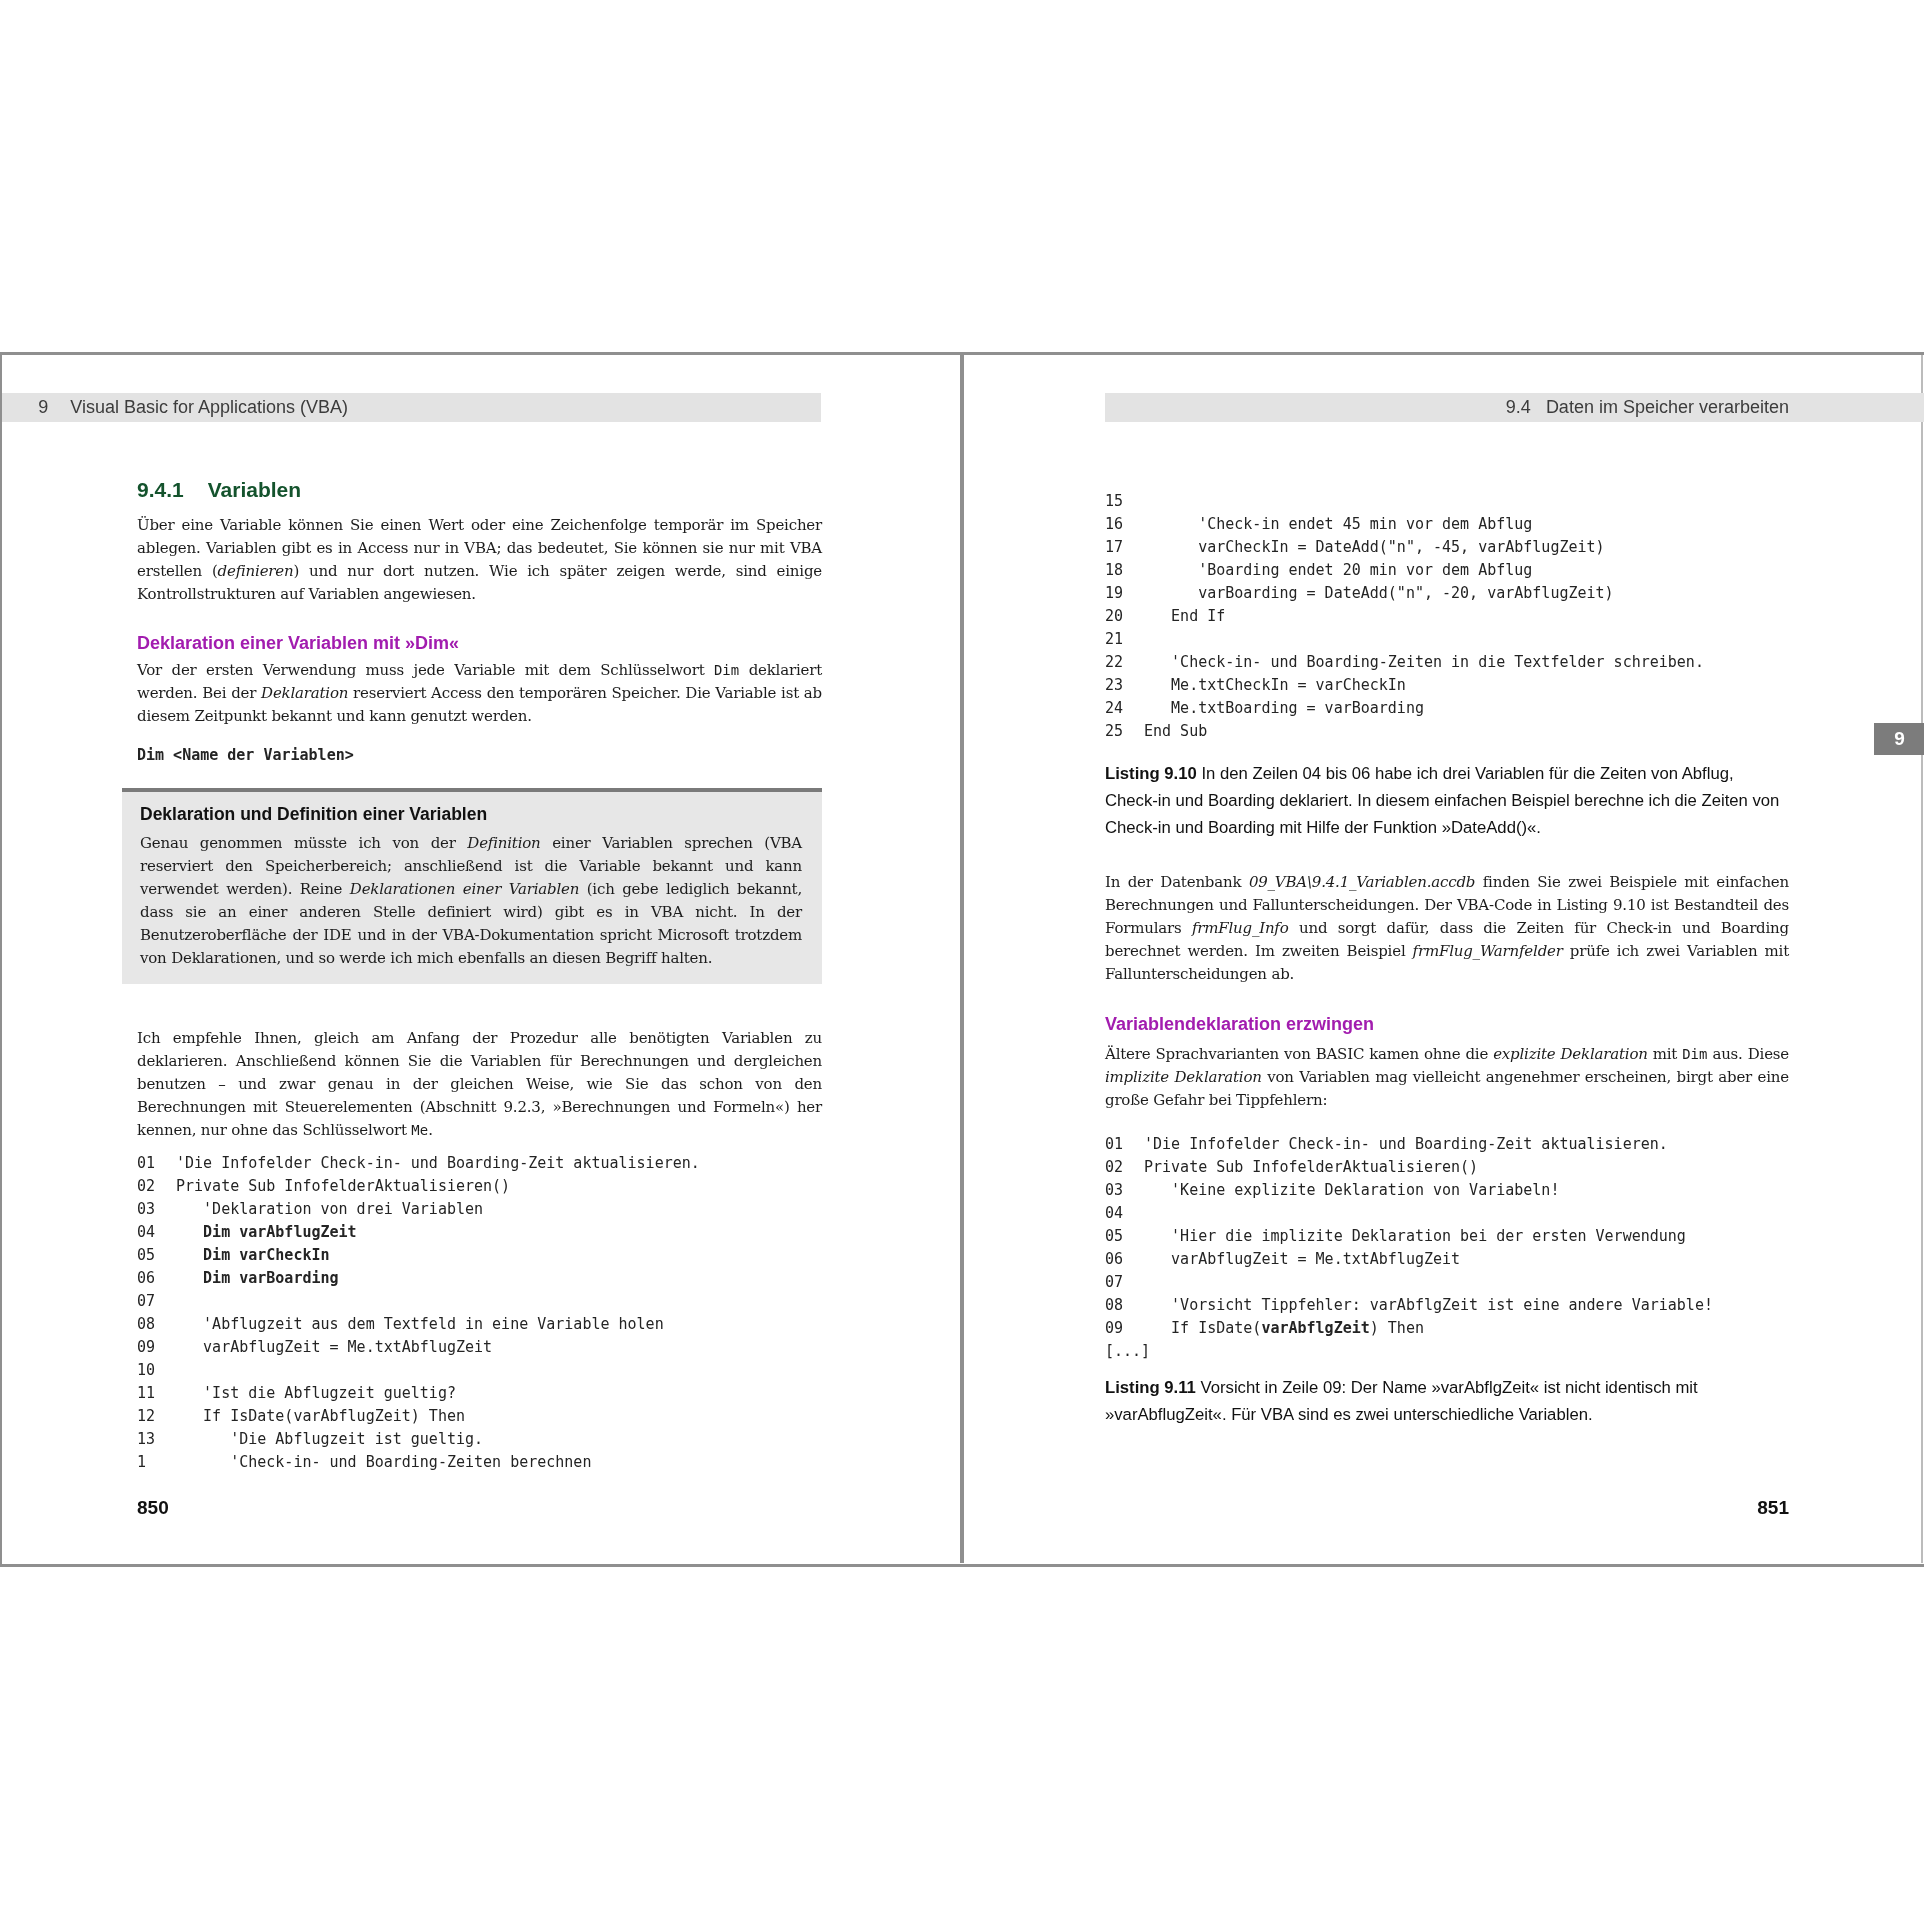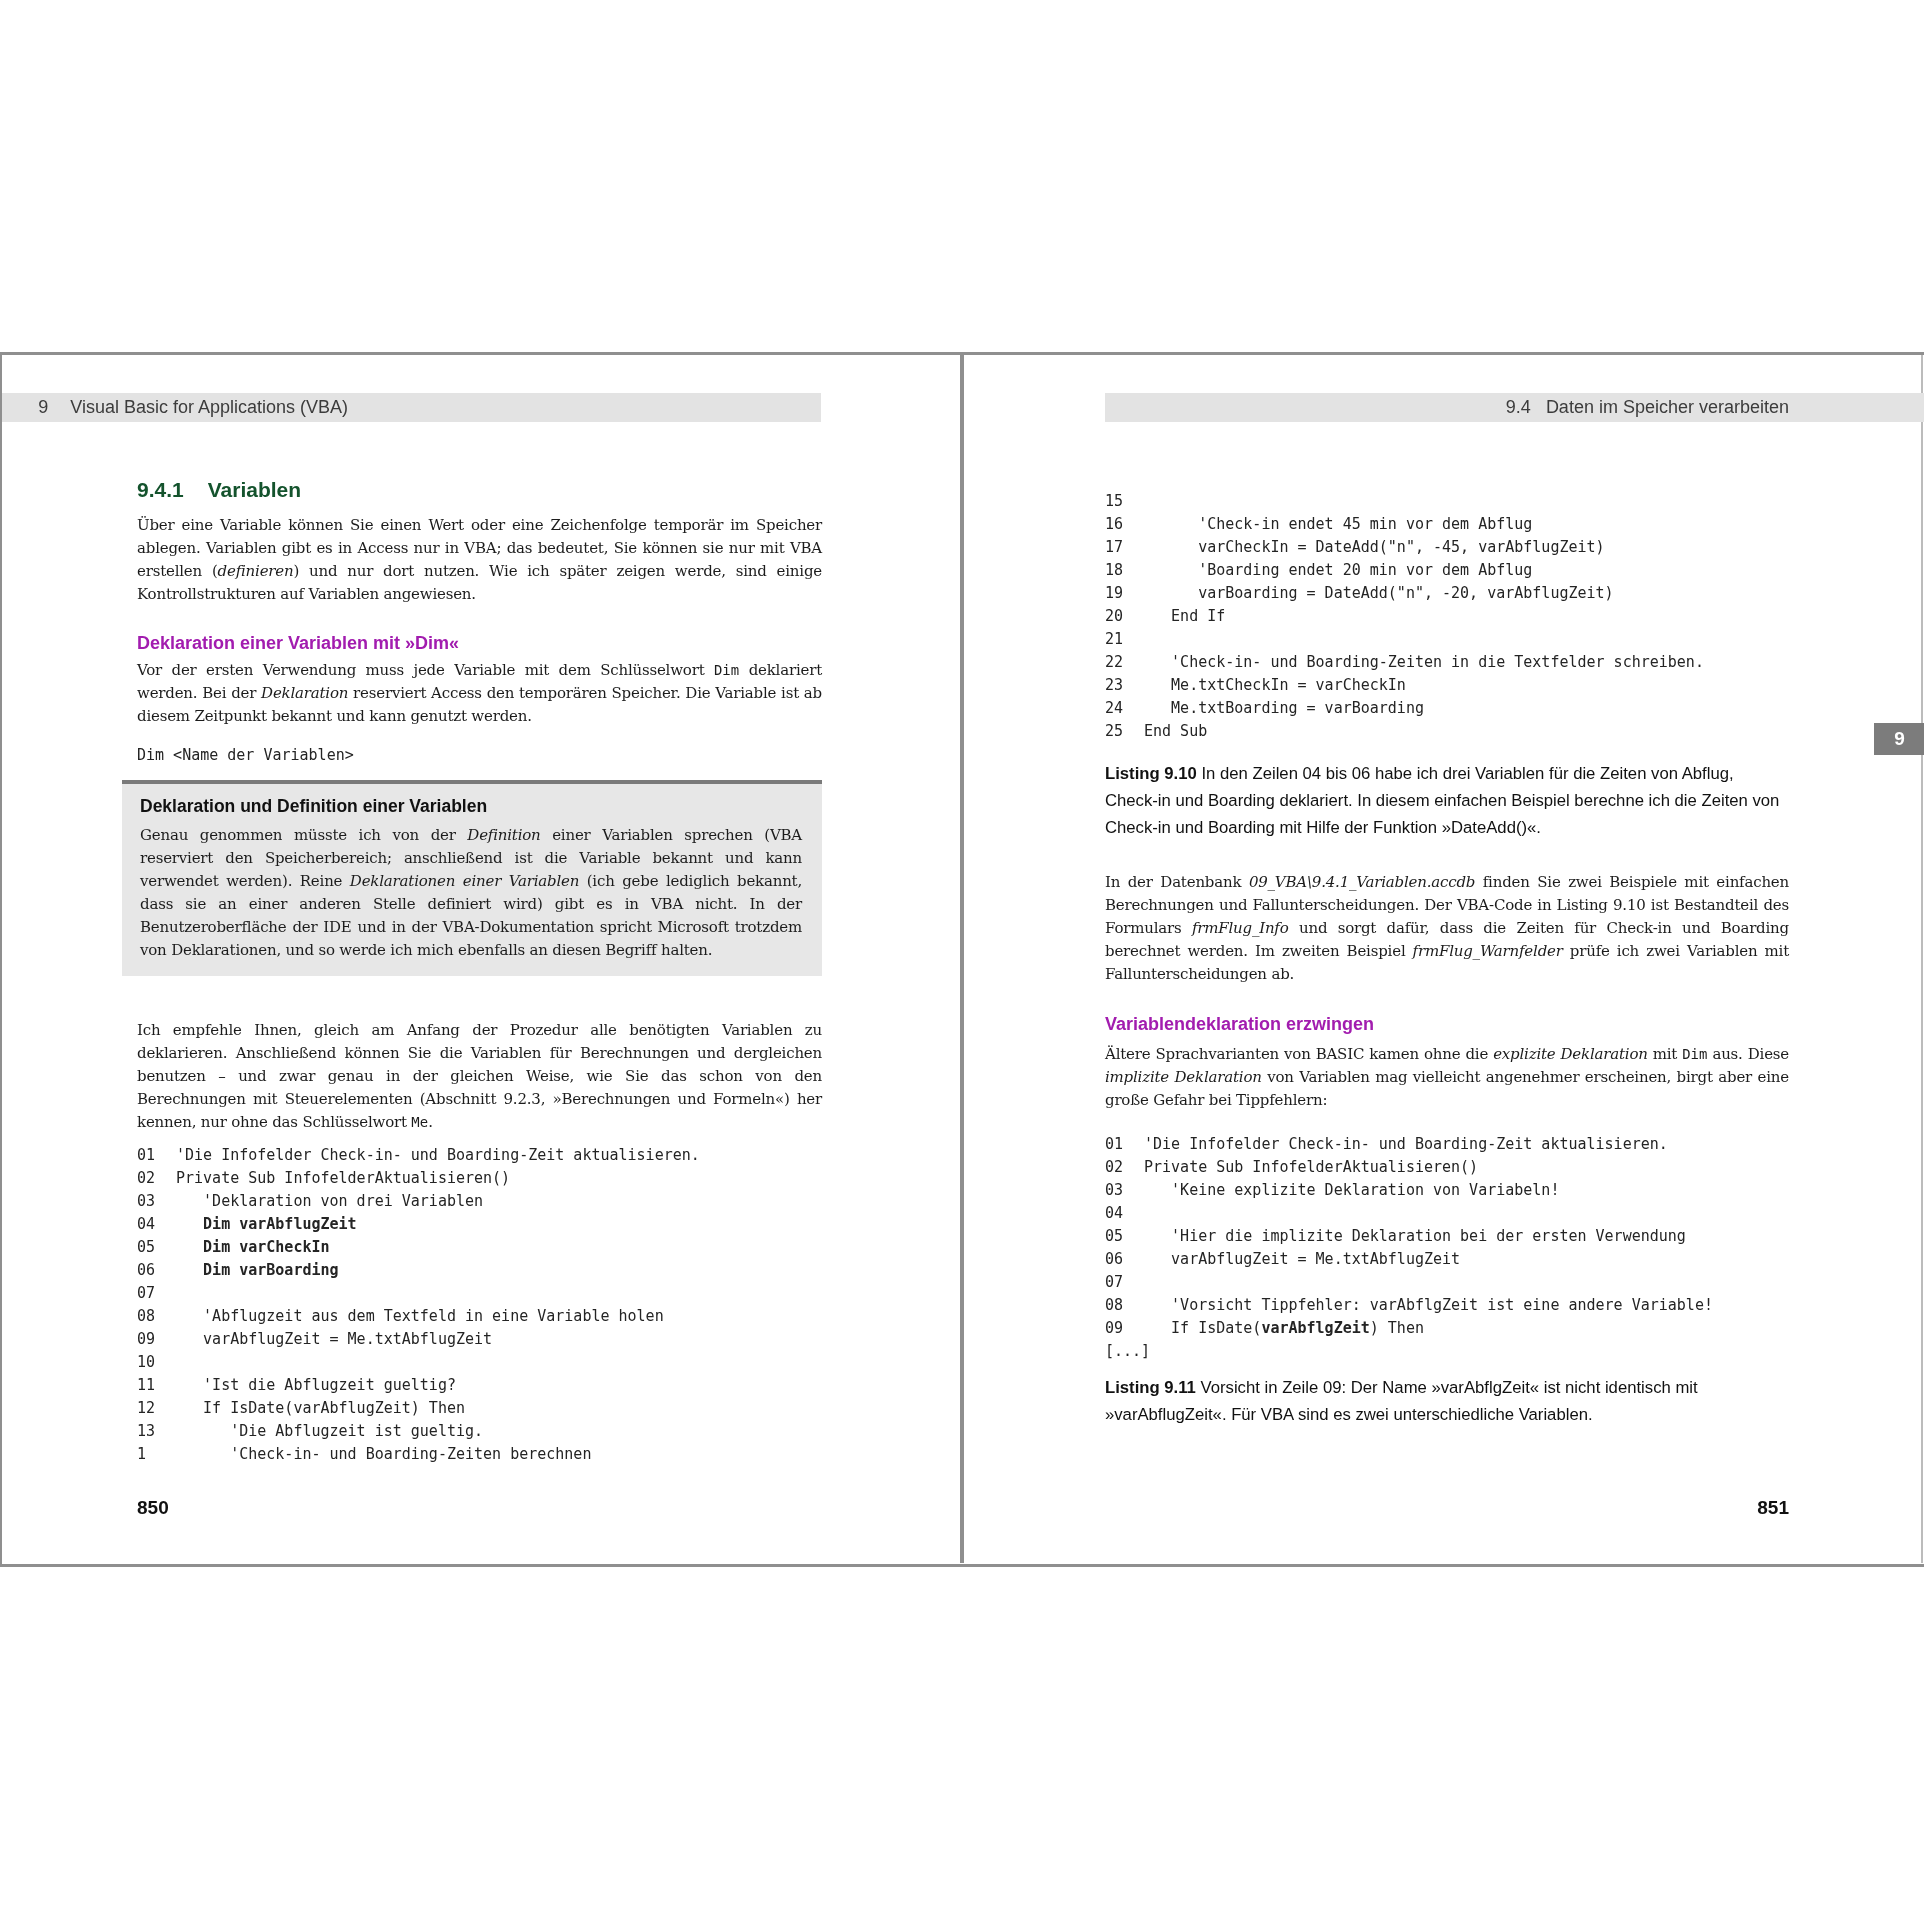--- a/index.html
+++ b/index.html
@@ -55,22 +55,22 @@
 
   .caption{font-size:16.7px;line-height:27px;color:#111;}
 
   .pagenum{font-weight:700;font-size:19px;color:#111;}
   .pagenum-left {left:137px;top:1497px;}
   .pagenum-right{left:1105px;top:1497px;width:684px;text-align:right;}
 
   
   .mt-h4a{margin-top:26px;}
   .mt-p2{margin-top:4px;}
-  .mt-dim{margin-top:16.7px;}
-  .mt-box{margin-top:13px;}
+  .mt-dim{margin-top:16.7px;font-weight:bold;}
+  .mt-box{margin-top:21px;}
   .mt-p3{margin-top:43px;}
   .mt-listing1{margin-top:10.6px;}
   .mt-cap910{margin-top:16.7px;}
   .mt-rp1{margin-top:30px;}
   .mt-rh4{margin-top:27px;}
   .mt-rp2{margin-top:7.6px;}
   .mt-listing3{margin-top:21px;}
   .mt-cap911{margin-top:10.6px;}
   .mt-rp3{margin-top:20px;}
 </style>

